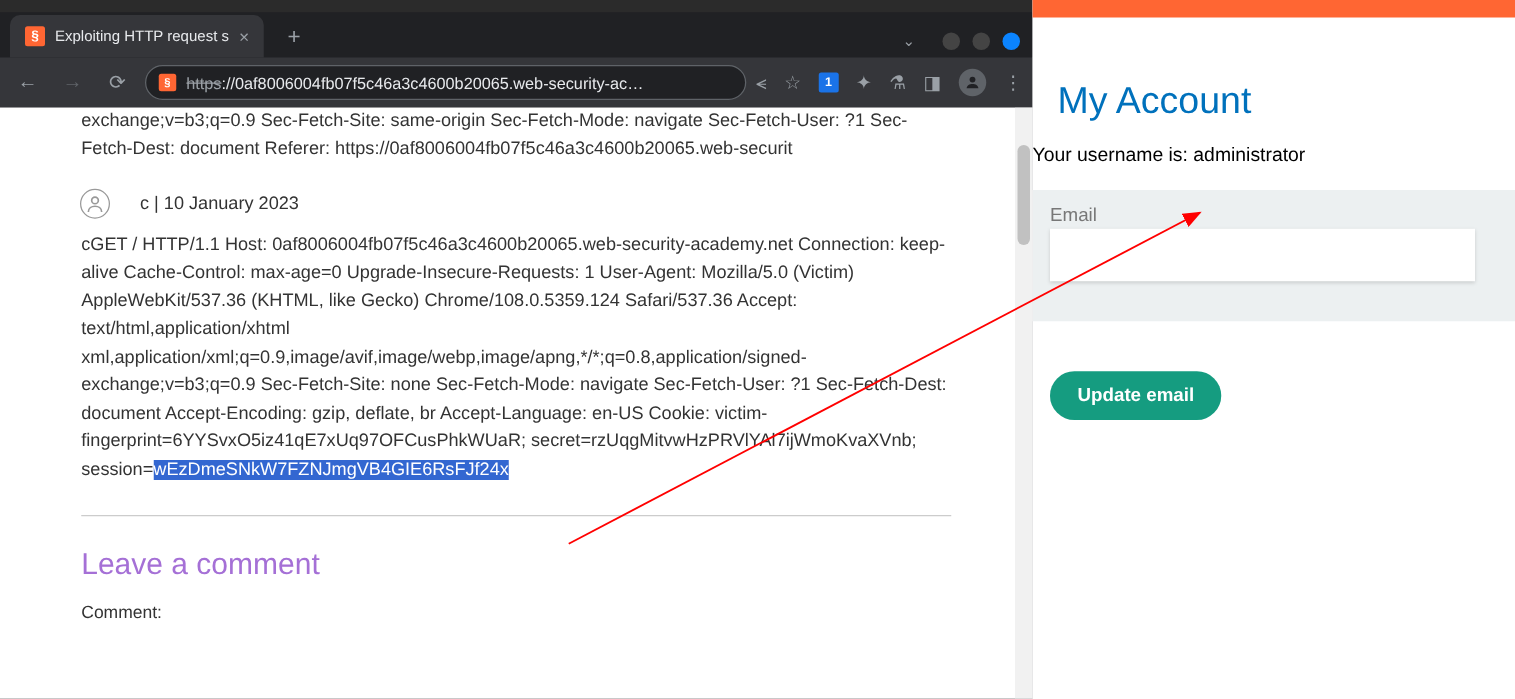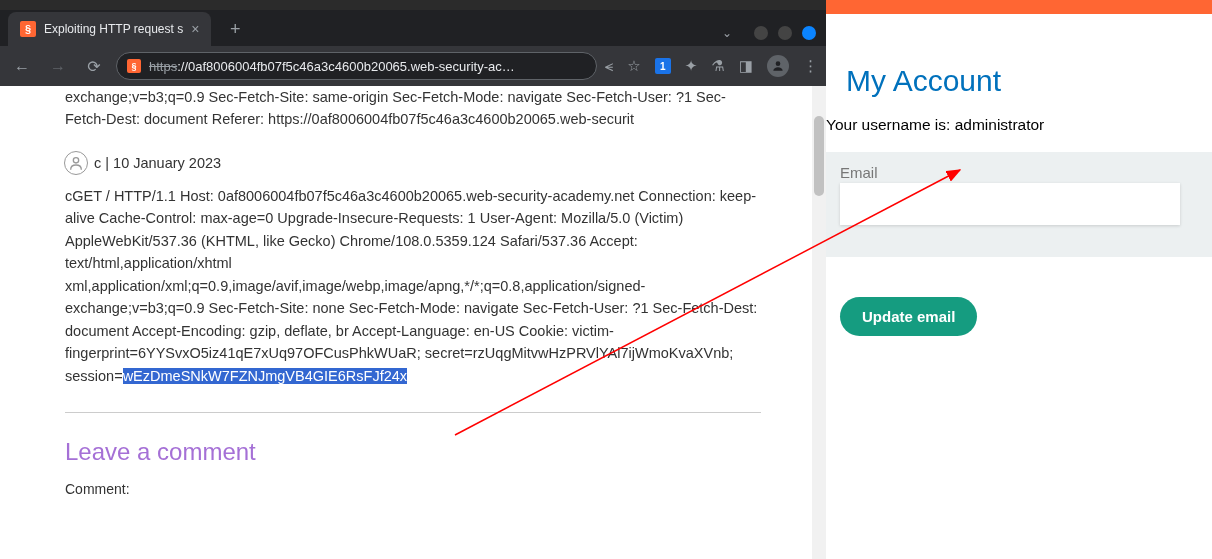--- a/index.html
+++ b/index.html
@@ -31,21 +31,21 @@
 .toolbar-icons { display: flex; gap: 14px; align-items: center; color: #9aa0a6; font-size: 15px; }
 .toolbar-icon { cursor: pointer; }
 .ext-icon { width: 16px; height: 16px; background: #1a73e8; border-radius: 2px; display: flex; align-items: center; justify-content: center; color: white; font-size: 10px; font-weight: bold; }
 .profile-icon { width: 22px; height: 22px; background: #5f6368; border-radius: 50%; display: flex; align-items: center; justify-content: center; color: #202124; }
 
 
 .page { flex: 1; background: #ffffff; overflow-y: auto; position: relative; }
 .page-inner { padding: 0 65px 40px 65px; }
 .partial-text { color: #333; font-size: 14.5px; line-height: 1.55; margin-bottom: 20px; }
 .comment-block { margin-top: 20px; }
-.comment-header { display: flex; align-items: center; gap: 6px; margin-bottom: 10px; }
+.comment-header { display: flex; align-items: center; gap: 24px; margin-bottom: 10px; }
 .avatar { width: 24px; height: 24px; border: 1.5px solid #999; border-radius: 50%; display: flex; align-items: center; justify-content: center; margin-left: -1px; }
 .comment-meta { color: #333; font-size: 14.5px; }
 .comment-body { color: #333; font-size: 14.5px; line-height: 1.55; word-wrap: break-word; }
 .highlight { background: #3367d1; color: #fff; }
 .divider { border: none; border-top: 1px solid #ccc; margin: 25px 0; }
 .leave-heading { color: #a570d6; font-size: 24px; font-weight: normal; margin-bottom: 15px; }
 .comment-label { color: #333; font-size: 14px; }
 .scrollbar-track { position: absolute; right: 0; top: 0; width: 14px; height: 100%; background: #f1f1f1; }
 .scrollbar-thumb { position: absolute; right: 2px; top: 30px; width: 10px; height: 80px; background: #c1c1c1; border-radius: 5px; }
 

